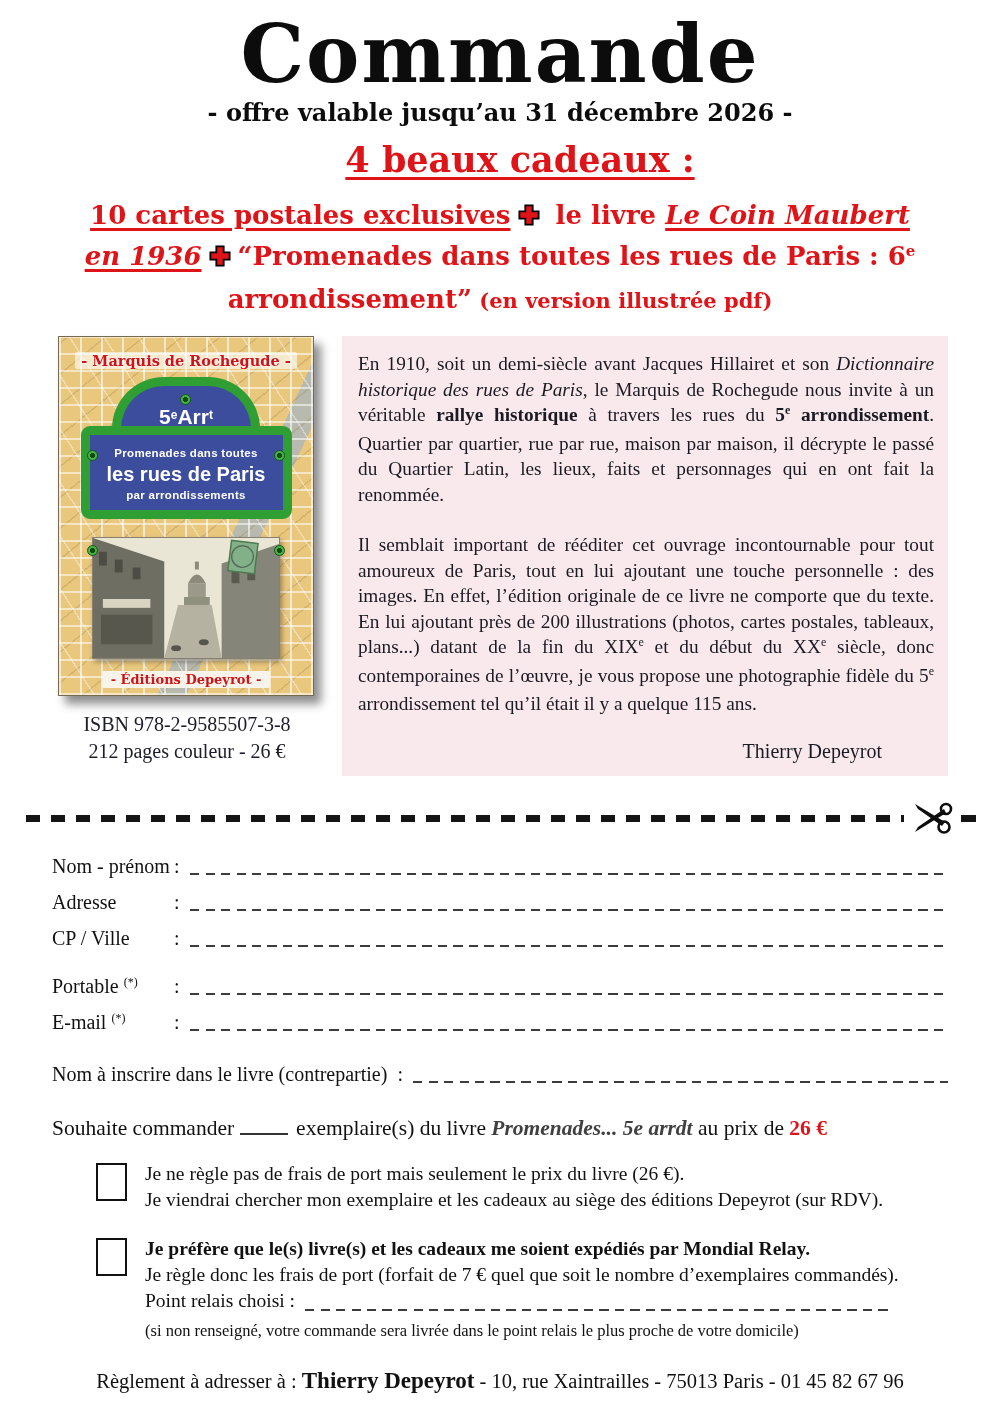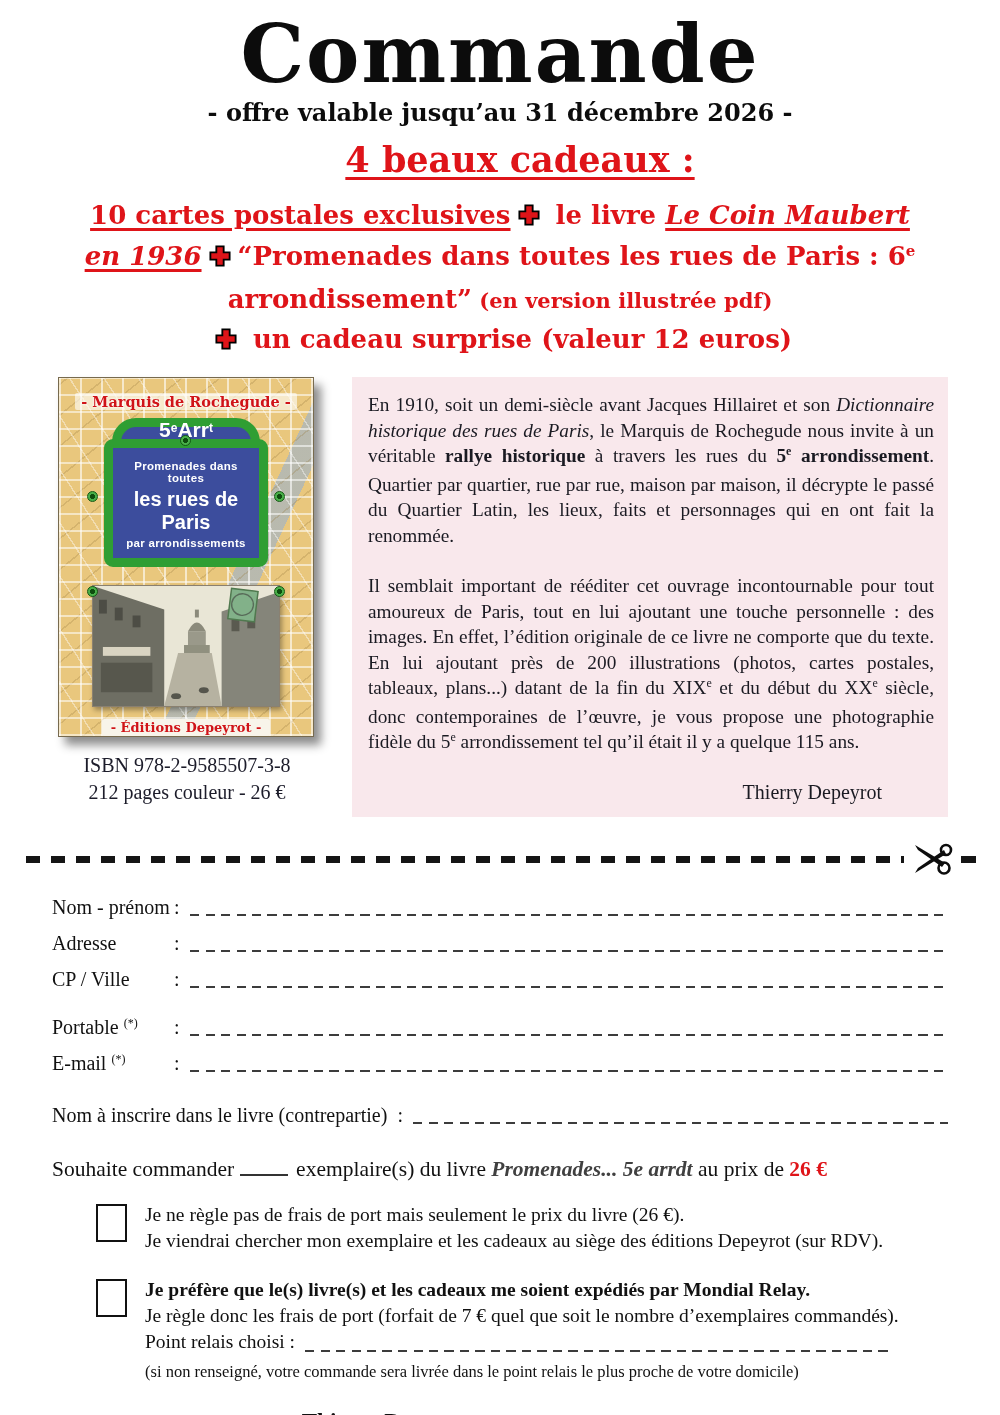--- a/index.html
+++ b/index.html
@@ -27,21 +27,21 @@
     margin-top: 16px; text-align: center; color: #df1419;
     font-family: "DejaVu Serif", serif; font-weight: bold;
     font-size: 26px; line-height: 39px;
   }
   .u { text-decoration: underline; text-decoration-thickness: 2.5px; text-underline-offset: 4px; }
   .it { font-style: italic; }
   .small-red { font-size: 21px; }
   .rsup { font-size: 15px; position: relative; top: -9px; }
   .plus-icon { display: inline-block; vertical-align: -2px; margin: 0 7px; }
   
-  .main-row { display: flex; margin: 16px 52px 8px 58px; gap: 36px; align-items: flex-start; }
+  .main-row { display: flex; margin: 16px 52px 8px 58px; gap: 26px; align-items: flex-start; }
   .left-col { width: 258px; flex: none; }
   .cover {
     width: 256px; height: 360px; position: relative;
     border: 1px solid #776a4e;
     box-shadow: 7px 8px 9px rgba(0,0,0,0.45);
     background-color: #e9c77d;
     background-image:
       repeating-linear-gradient(90deg, rgba(255,255,255,.6) 0 1.6px, transparent 1.6px 21px),
       repeating-linear-gradient(0deg, rgba(255,255,255,.55) 0 1.6px, transparent 1.6px 17px),
       repeating-linear-gradient(57deg, rgba(255,255,255,.4) 0 1.4px, transparent 1.4px 29px),
@@ -59,21 +59,21 @@
     margin-top: 8px; width: 148px; height: 52px; background: #2f9e33;
     border-radius: 80px 80px 0 0; position: relative; z-index: 1;
   }
   .plaque-arch-inner {
     position: absolute; left: 9px; right: 9px; top: 9px; bottom: 0;
     background: #3c4d9d; border-radius: 70px 70px 0 0;
     display: flex; align-items: flex-end; justify-content: center;
     color: #fff; font-family: "Liberation Sans", sans-serif; font-weight: bold; font-size: 21px;
   }
   .plaque-rect {
-    width: 164px; background: #3c4d9d; border: 9px solid #2f9e33; border-radius: 9px;
+    width: 211px; background: #3c4d9d; border: 9px solid #2f9e33; border-radius: 9px;
     margin-top: -3px; position: relative; z-index: 2;
     color: #fff; text-align: center; font-family: "Liberation Sans", sans-serif;
     padding: 12px 2px 9px;
   }
   .plaque-l1, .plaque-l3 { font-size: 11.5px; font-weight: bold; letter-spacing: .3px; }
   .plaque-l2 { font-size: 20px; font-weight: bold; margin: 4px 0 3px; }
   .rivet {
     position: absolute; width: 11px; height: 11px; border-radius: 50%;
     background: radial-gradient(circle at 50% 50%, #0e4d0e 0 2.6px, #49b049 2.7px);
     border: 1px solid #145914; z-index: 3;
@@ -153,25 +153,20 @@
             <path d="M8 1.5h8v6.5h6.5v8H16v6.5H8V16H1.5V8H8z" fill="#df1419" stroke="#000" stroke-width="2"></path>
           </svg></span><span> le livre </span><span class="u it">Le Coin Maubert</span>
     </div>
     <div>
       <span class="u it">en 1936</span><span class="plus-icon"><svg width="22" height="22" viewBox="0 0 24 24">
             <path d="M8 1.5h8v6.5h6.5v8H16v6.5H8V16H1.5V8H8z" fill="#df1419" stroke="#000" stroke-width="2"></path>
           </svg></span><span>“Promenades dans toutes les rues de Paris : 6</span><span class="rsup">e</span>
     </div>
     <div>
       <span>arrondissement”</span><span class="small-red"> (en version illustrée pdf)</span>
-    </div>
-    <div>
-      <span class="plus-icon"><svg width="22" height="22" viewBox="0 0 24 24">
-            <path d="M8 1.5h8v6.5h6.5v8H16v6.5H8V16H1.5V8H8z" fill="#df1419" stroke="#000" stroke-width="2"></path>
-          </svg></span><span> un cadeau surprise (valeur 12 euros)</span>
     </div>
   </div>
 
   <div class="main-row">
     <div class="left-col">
       <div class="cover">
         <span class="rivet apex"></span>
         <span class="rivet tl"></span>
         <span class="rivet tr"></span>
         <span class="rivet bl"></span>

